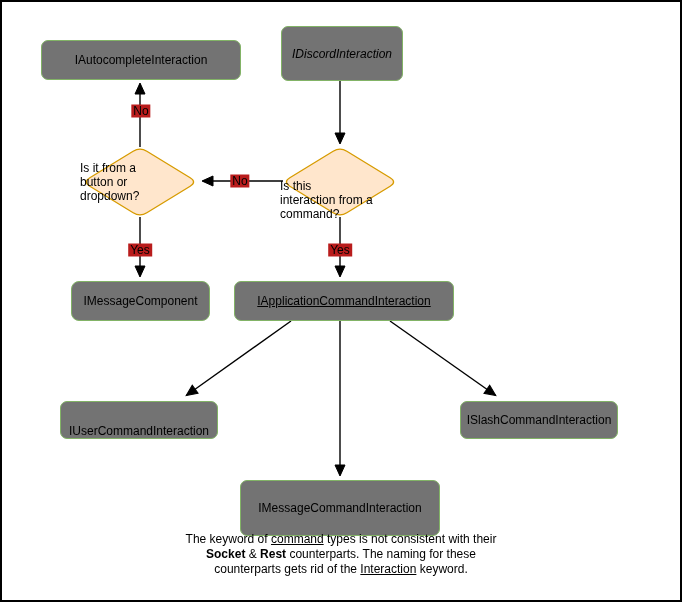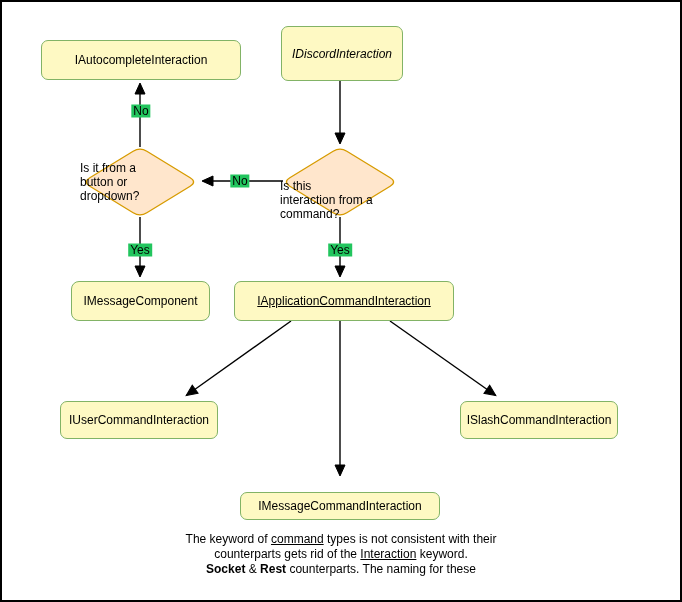--- a/index.html
+++ b/index.html
@@ -12,45 +12,45 @@
     font-family:"Liberation Sans","DejaVu Sans",sans-serif;
     color:#000000;
     overflow:hidden;
   }
   .edges {
     position:absolute; left:-2px; top:-2px; width:682px; height:602px;
     pointer-events:none;
   }
   .node {
     position:absolute;
-    background:#fef9c3;
+    background:#737373;
     border:1px solid #82b366;
     border-radius:7px;
     display:flex; align-items:center; justify-content:center;
     font-size:12px; line-height:14px; text-align:center;
   }
   #n-autocomplete       { left:39px;  top:38px;  width:200px; height:40px; }
   #n-discord            { left:279px; top:24px;  width:122px; height:55px;font-style:italic; }
   #n-message-component  { left:69px;  top:279px; width:139px; height:40px;border-radius:8px; }
   #n-application-command{ left:232px; top:279px; width:220px; height:40px;text-decoration:underline; }
-  #n-user-command       { left:58px;  top:399px; width:158px; height:38px; }
+  #n-user-command       { left:58px;  top:399px; width:158px; height:38px;align-items:flex-end; }
   #n-slash-command      { left:458px; top:399px; width:158px; height:38px; }
-  #n-message-command    { left:238px; top:490px; width:200px; height:28px; }
+  #n-message-command    { left:238px; top:478px; width:200px; height:56px; }
   .decision-label {
     position:absolute;
     width:120px;
     font-size:12px; line-height:14px; text-align:left;
     white-space:pre-line;
   }
   #d-button-dropdown-label { left:78px;  top:159px; }
   #d-from-command-label    { left:278px; top:177px; }
   .edge-label {
     position:absolute;
     transform:translate(-50%,-50%);
-    background:#22c55e;
+    background:#b91c1c;
     padding:0 2px;
     font-size:12px; line-height:13px;
   }
   #lbl-no-up    { left:139px; top:109px; }
   #lbl-no-left  { left:238px; top:179px; }
   #lbl-yes-left { left:138px; top:248px; }
   #lbl-yes-right{ left:338px; top:248px; }
   .caption {
     position:absolute;
     left:0; right:0; top:530px;
@@ -116,17 +116,17 @@
 interaction from a
 command?</div>
 
   <span class="edge-label" id="lbl-no-up">No</span>
   <span class="edge-label" id="lbl-no-left">No</span>
   <span class="edge-label" id="lbl-yes-left">Yes</span>
   <span class="edge-label" id="lbl-yes-right">Yes</span>
 
   <div class="caption">
     <div><span>The keyword of </span><span class="u">command</span><span> types is not consistent with their</span></div>
+    <div><span class="b">Socket</span><span> &amp; </span><span class="b">Rest</span><span> counterparts. The naming for these</span></div>
     <div><span>counterparts gets rid of the </span><span class="u">Interaction</span><span> keyword.</span></div>
-    <div><span class="b">Socket</span><span> &amp; </span><span class="b">Rest</span><span> counterparts. The naming for these</span></div>
   </div>
 
 </div>
 
 </body></html>

